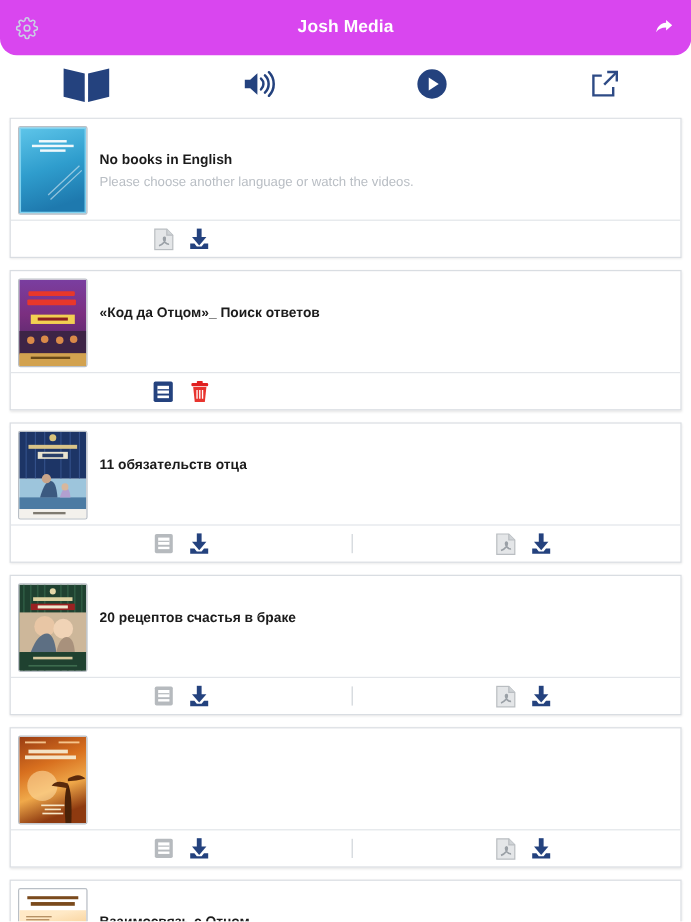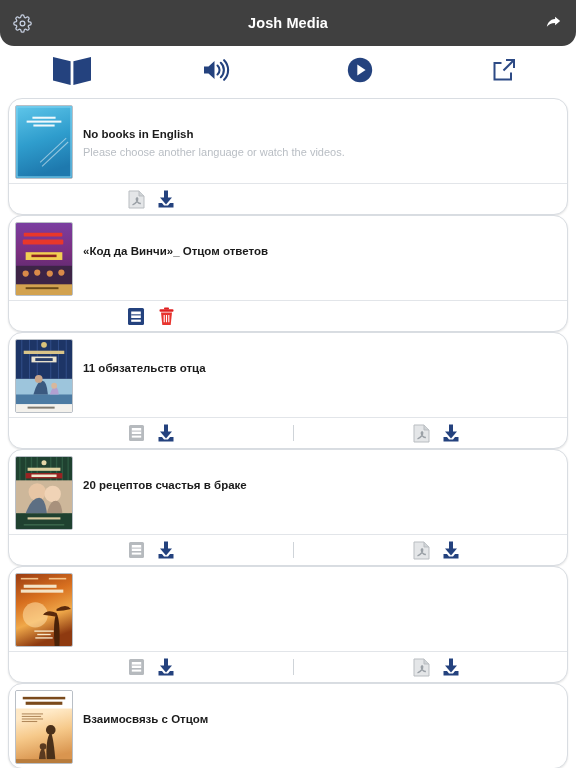--- a/index.html
+++ b/index.html
@@ -7,21 +7,21 @@
     width: 576px; height: 768px;
     background: #ffffff;
     font-family: "Liberation Sans", sans-serif;
     overflow: hidden;
   }
 
   
   .topbar {
     position: relative;
     height: 46px;
-    background: #404040;
+    background: #d946ef;
     border-bottom-left-radius: 14px;
     border-bottom-right-radius: 14px;
     display: flex;
     align-items: center;
     justify-content: center;
   }
   .topbar-title {
     color: #ffffff;
     font-size: 14.5px;
     font-weight: bold;
@@ -58,21 +58,22 @@
   
   .list {
     padding: 0 8px;
     height: calc(768px - 46px - 52px);
     overflow: hidden;
   }
 
   .card {
     background: #ffffff;
     border: 1px solid #d9dde2;
-    border-radius: 14px;
+    border-radius: 0;
+    margin-bottom: 10px;
     box-shadow: 0 1px 2px rgba(0,0,0,.10);
     overflow: hidden;
   }
   .card-body {
     display: flex;
     align-items: flex-start;
     padding: 6px 6px 4px 6px;
     min-height: 72px;
   }
   .thumb {
@@ -266,21 +267,21 @@
             <circle cx="10" cy="52" r="3.2"></circle>
               <circle cx="22" cy="51" r="3.2"></circle>
             <circle cx="35" cy="52" r="3.2"></circle>
               <circle cx="47" cy="51" r="3.2"></circle>
           </g>
           <rect x="0" y="63" width="58" height="11" fill="#d2a24f"></rect>
           <rect x="10" y="66" width="34" height="2" fill="#6a4a18"></rect>
         </svg>
       </div>
       <div class="card-text">
-        <div class="card-title">«Код да Винчи»_ Отцом ответов</div>
+        <div class="card-title">«Код да Отцом»_ Поиск ответов</div>
         <div class="card-sub"></div>
       </div>
     </div>
     <div class="card-actions">
       <div class="spacer-left"></div>
       <div class="act">
         <svg width="18" height="19" viewBox="0 0 18 19">
           <rect x="1" y="1" width="16" height="17" rx="1.5" fill="#24427e"></rect>
           <rect x="4.2" y="4.5" width="9.6" height="6.5" fill="#ffffff"></rect>
           <rect x="4.2" y="12.6" width="9.6" height="2.2" fill="#ffffff"></rect>

